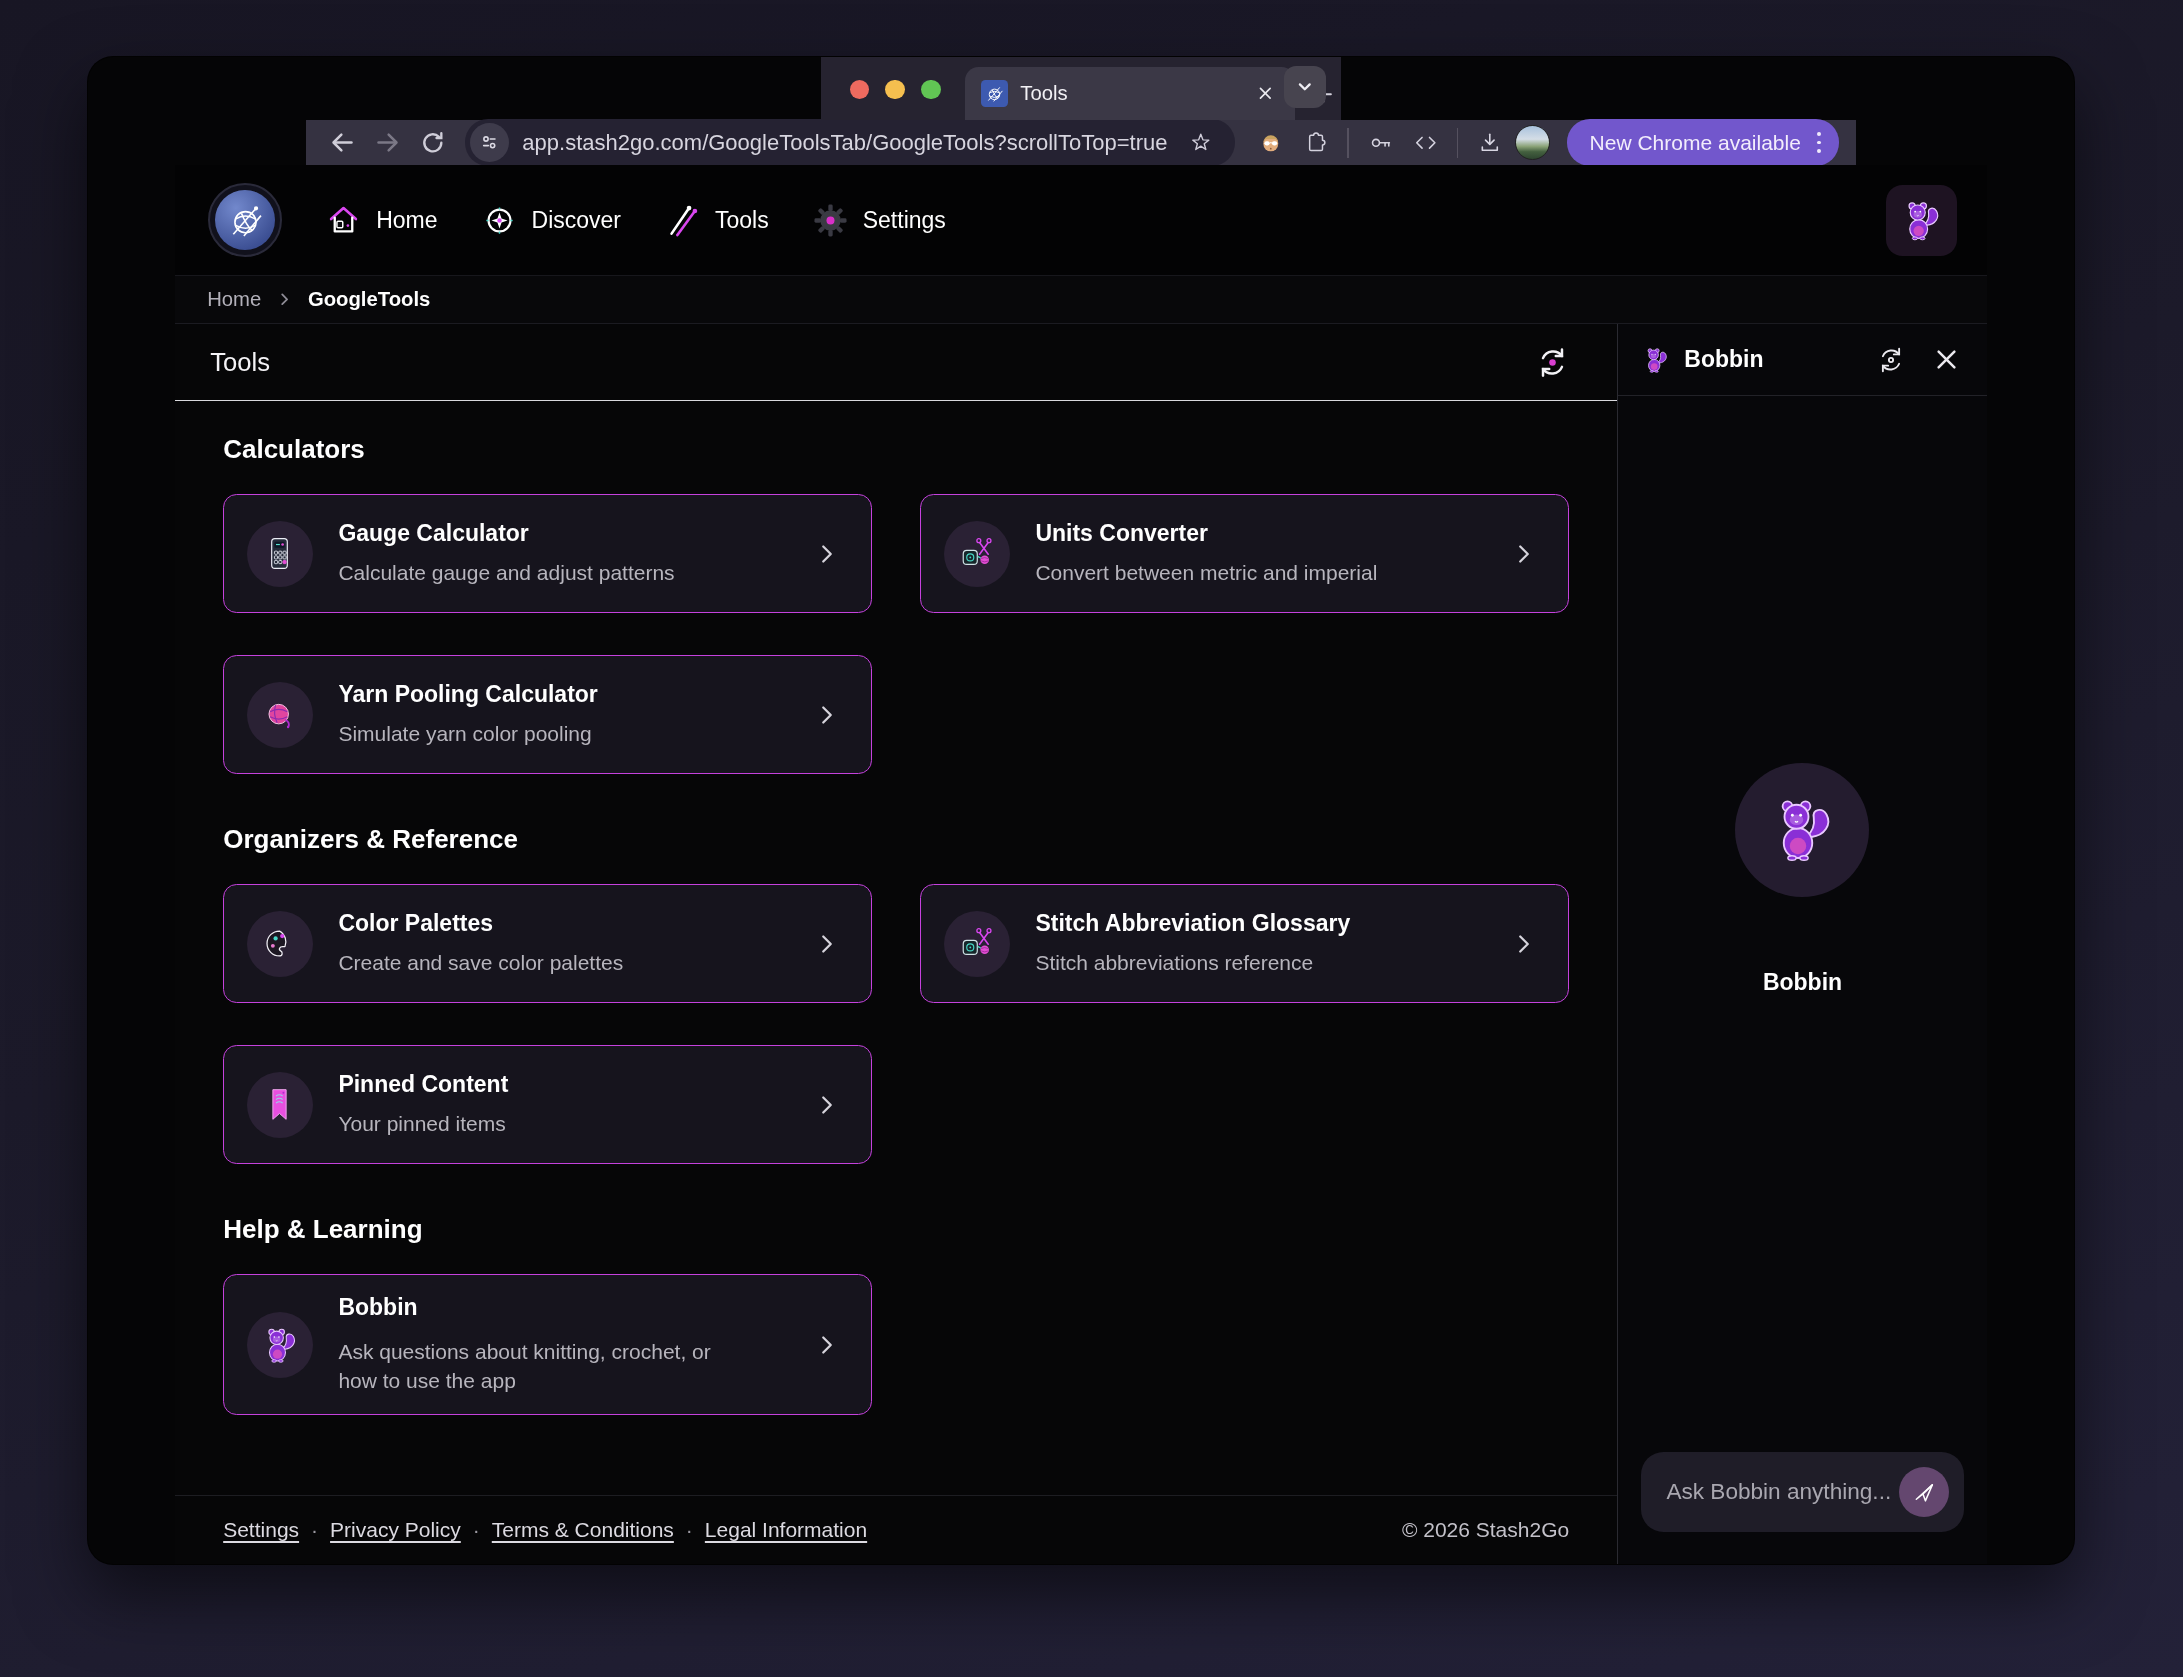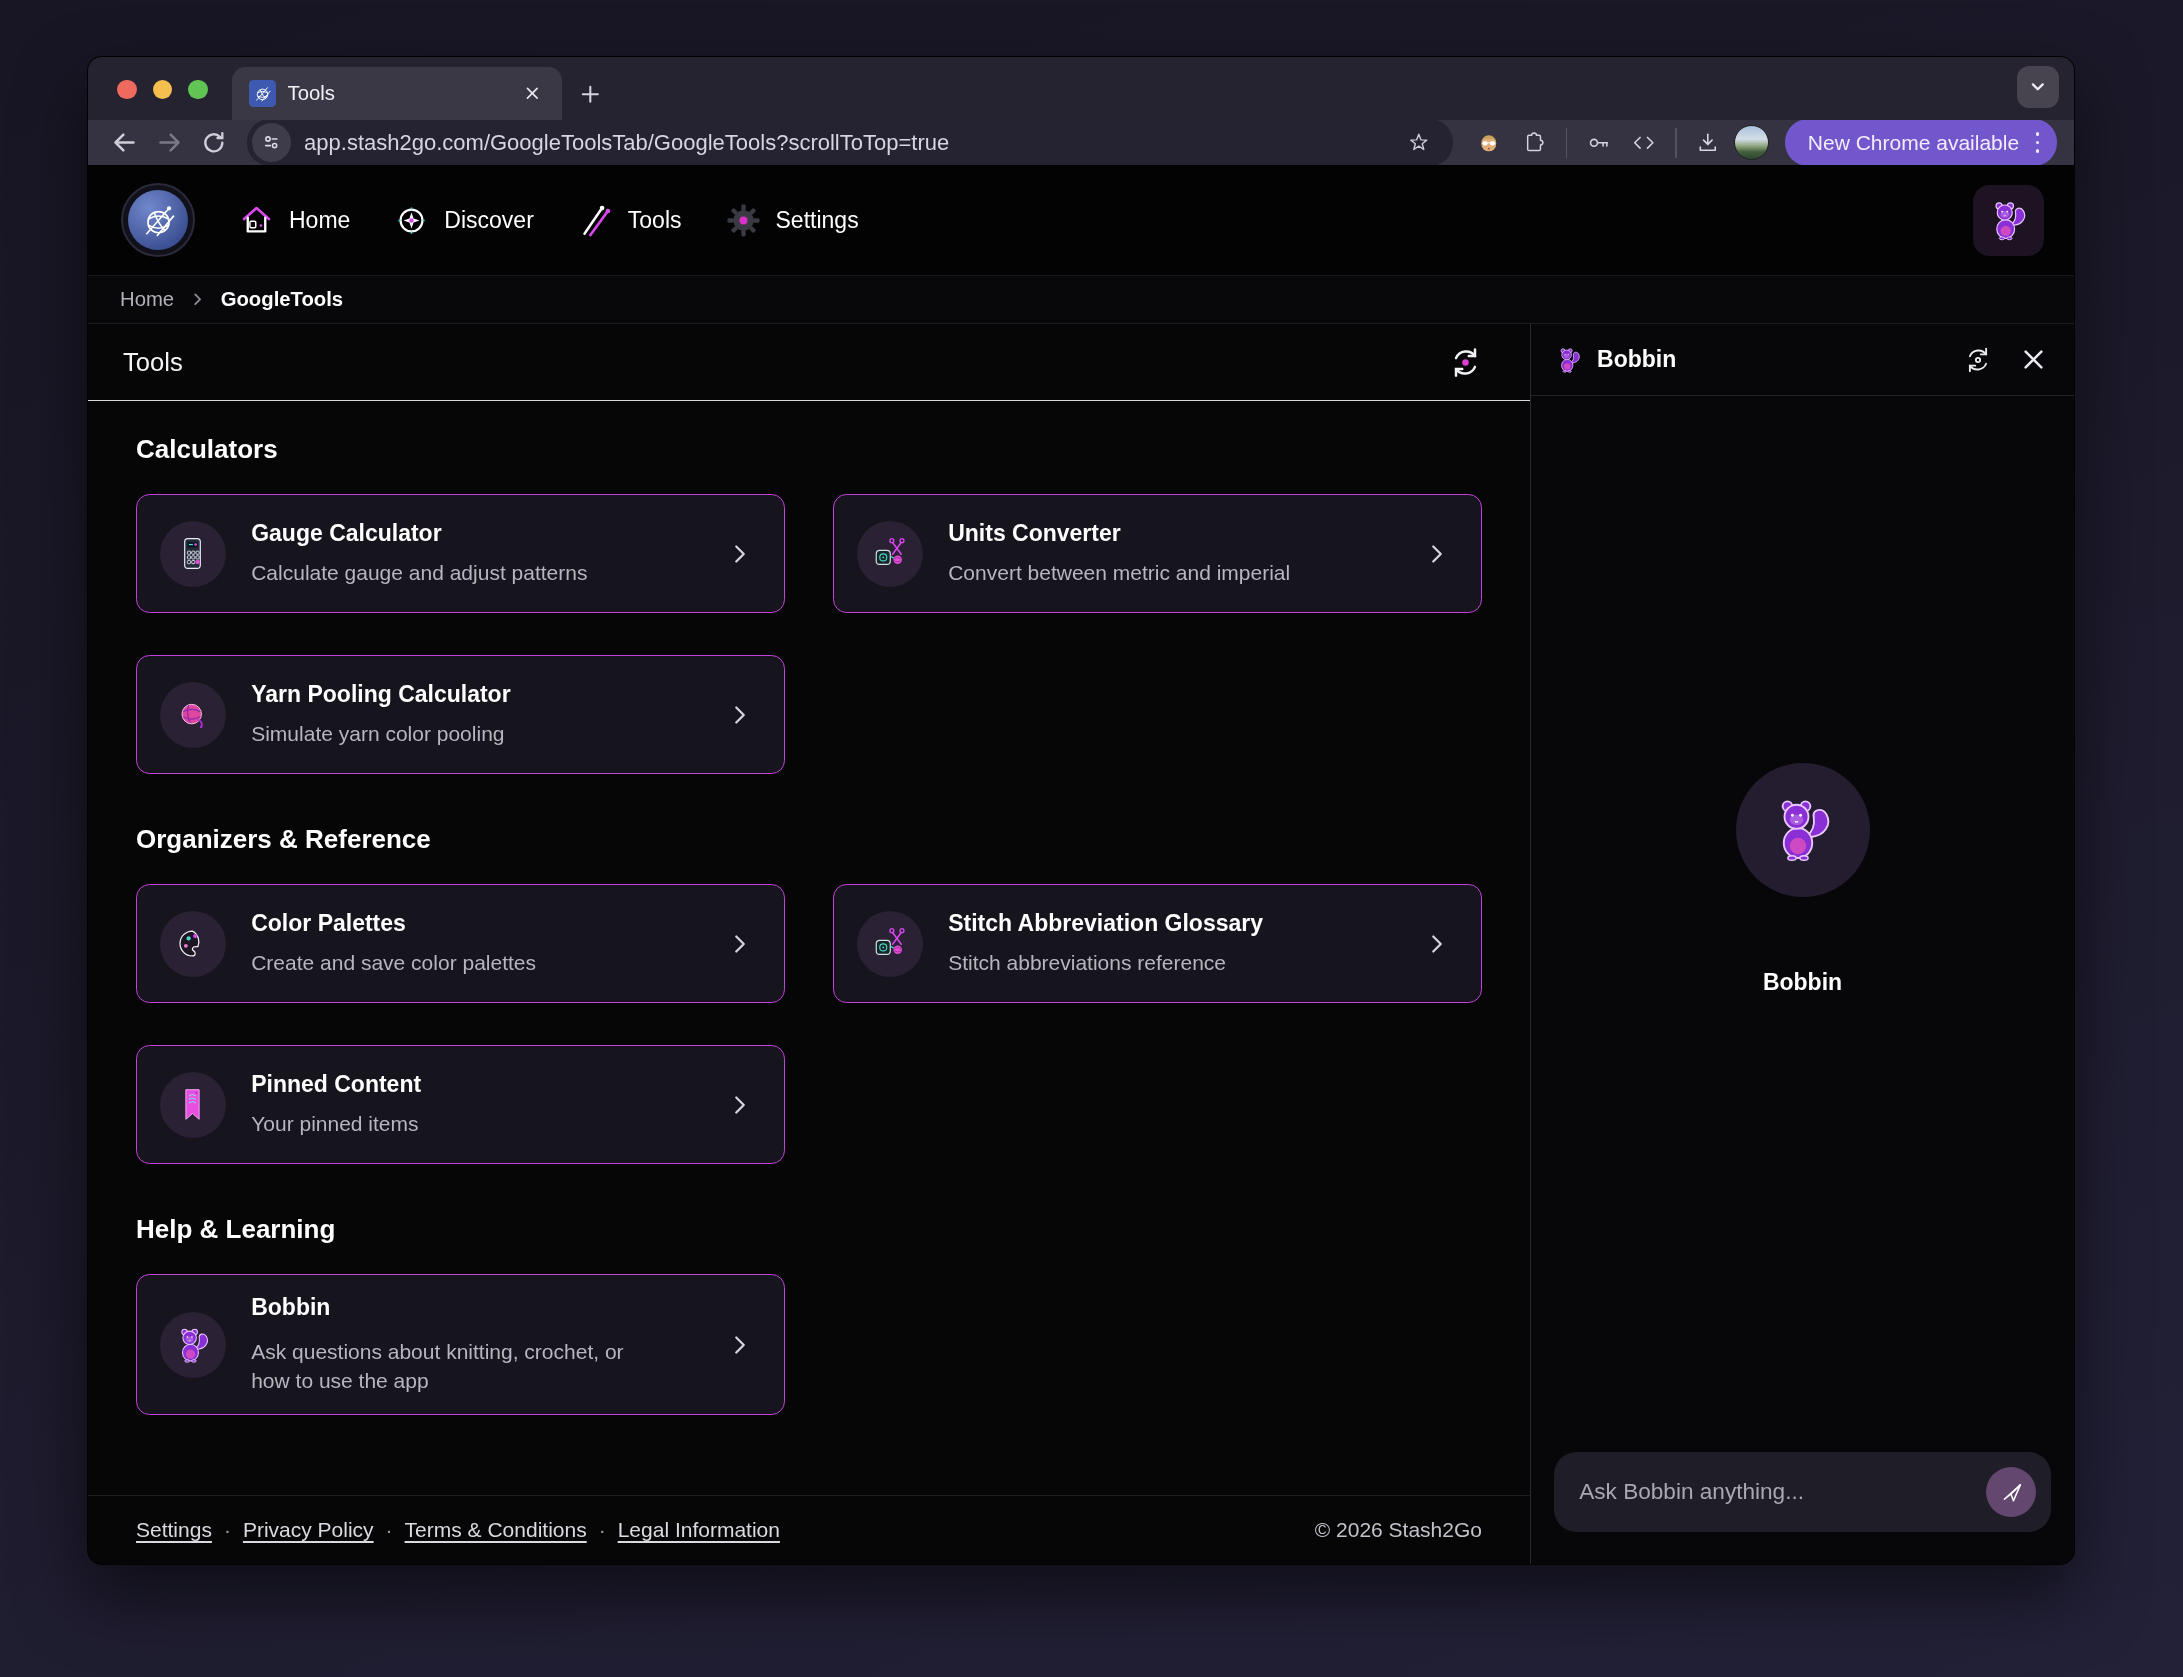--- a/index.html
+++ b/index.html
@@ -7,23 +7,24 @@
   body {
     font-family:"Liberation Sans","DejaVu Sans",sans-serif;
     background:linear-gradient(160deg,#181624 0%,#1c1a2a 45%,#232138 100%);
     overflow:hidden; position:relative; color:#fff;
   }
   svg { display:block; }
 
   
   .window {
     position:absolute; left:87px; top:56px; width:1988px; height:1509px;
-    border-radius:15px; overflow:hidden; display:flex; flex-direction:column;
+    border-radius:26px; overflow:hidden; display:flex; flex-direction:column;
     box-shadow:0 30px 68px rgba(0,0,0,.55); border:0.8px solid rgba(0,0,0,.6);
     background:#050506;
+    align-items:center;
   }
 
   
   .tabstrip { height:63px; background:#262330; position:relative; display:flex; align-items:flex-end; flex:0 0 auto; }
   .traffic { position:absolute; left:29px; top:22.6px; display:flex; gap:16px; }
   .traffic span { width:19.6px; height:19.6px; border-radius:50%; display:block; }
   .tl-red{background:#ee6a5f;} .tl-yellow{background:#f5bf4f;} .tl-green{background:#61c554;}
   .tab {
     margin-left:144px; width:330px; height:53px; background:#3b3846;
     border-radius:13.5px 13.5px 0 0; display:flex; align-items:center; padding:0 16.6px; gap:12px;

